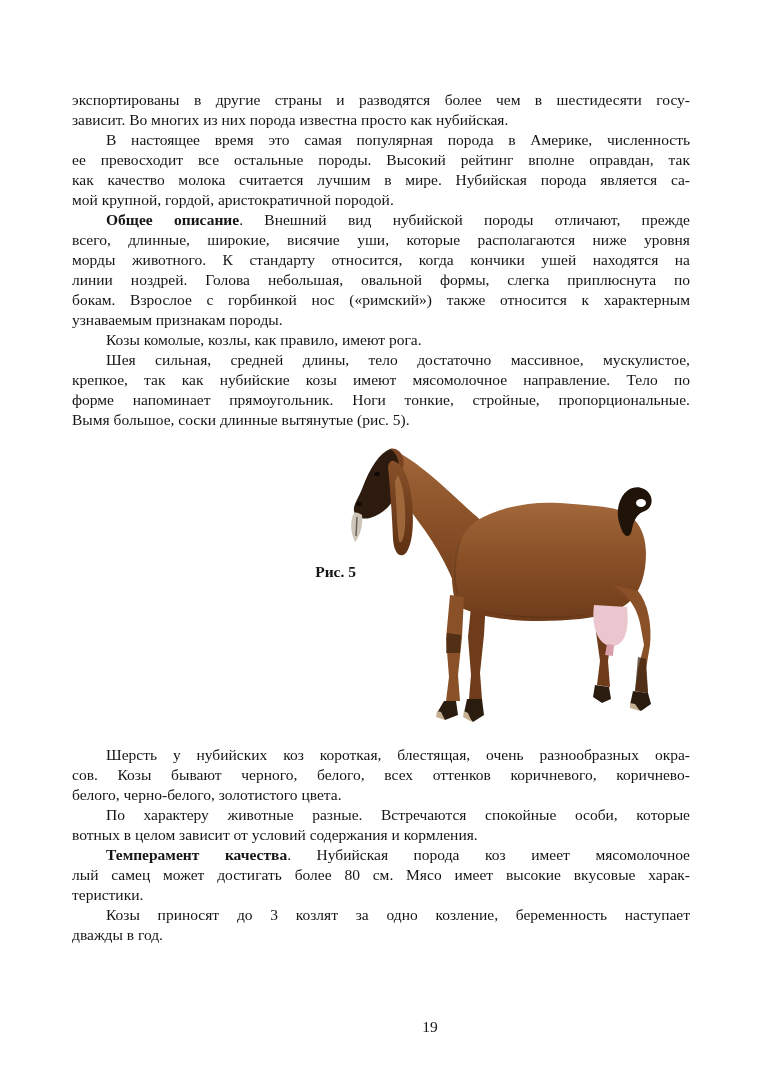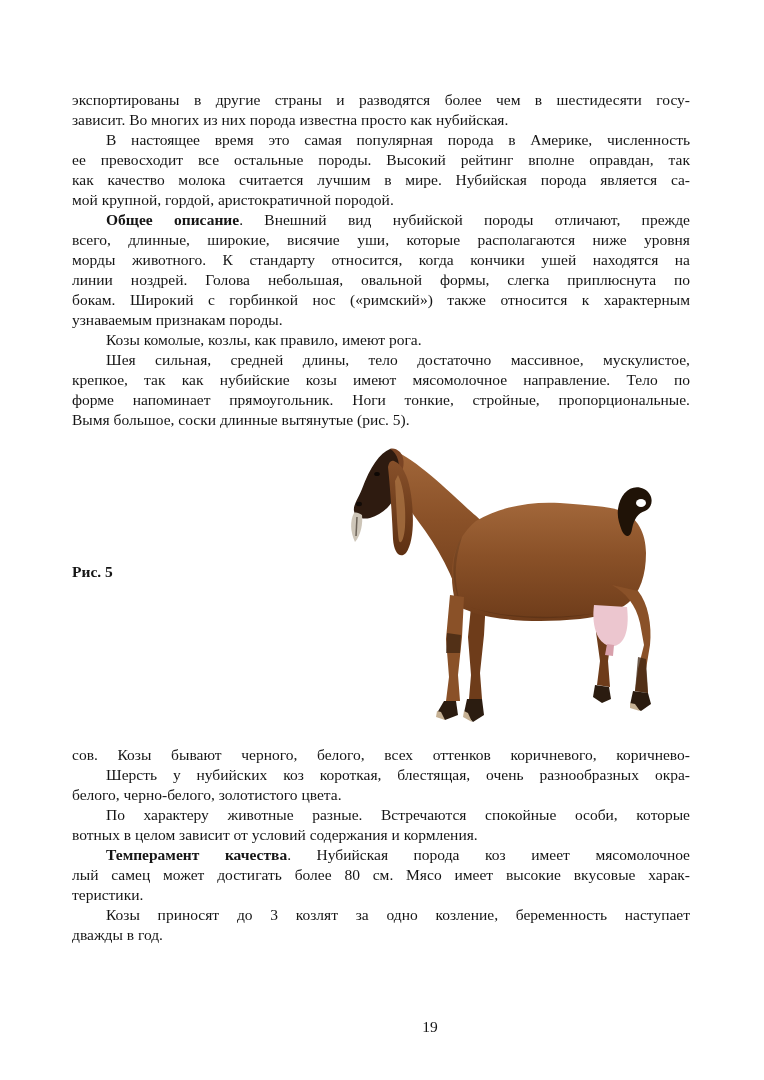--- a/index.html
+++ b/index.html
@@ -23,21 +23,21 @@
     text-align:justify;
     text-align-last:justify;
     -moz-text-align-last:justify;
   }
   .line.last{text-align-last:left;-moz-text-align-last:left;}
   .line.indent{text-indent:34px;}
   .line b{font-weight:bold;}
   .figure-row{position:relative;height:315px;}
   .figure-caption{
     position:absolute;left:0;top:130px;width:284px;
-    text-align:left;font-size:15.5px;line-height:23px;
+    text-align:right;font-size:15.5px;line-height:23px;
   }
   .figure-caption .cap-label{font-weight:bold;}
   .goat{position:absolute;left:278px;top:17px;}
   .goat-body-fill{fill:url(#bodyGrad);}
   .goat-head{fill:var(--goat_head,#2e1b10);}
   .goat-crown{fill:var(--goat_crown,#7a4424);}
   .goat-ear{fill:url(#earGrad);}
   .goat-ear-inner{fill:var(--goat_ear_inner,#a56f3f);opacity:.85;}
   .goat-beard{fill:var(--goat_beard,#cdc5b8);}
   .goat-tail{fill:var(--goat_tail,#201307);}
@@ -69,21 +69,21 @@
           <div class="line indent">В настоящее время это самая популярная порода в Америке, численность</div>
           <div class="line">ее превосходит все остальные породы. Высокий рейтинг вполне оправдан, так</div>
           <div class="line">как качество молока считается лучшим в мире. Нубийская порода является са-</div>
           <div class="line last">мой крупной, гордой, аристократичной породой.</div>
         </div>
         <div class="para">
           <div class="line indent"><b>Общее описание</b>. Внешний вид нубийской породы отличают, прежде</div>
           <div class="line">всего, длинные, широкие, висячие уши, которые располагаются ниже уровня</div>
           <div class="line">морды животного. К стандарту относится, когда кончики ушей находятся на</div>
           <div class="line">линии ноздрей. Голова небольшая, овальной формы, слегка приплюснута по</div>
-          <div class="line">бокам. Широкий с горбинкой нос («римский») также относится к характерным</div>
+          <div class="line">бокам. Взрослое с горбинкой нос («римский») также относится к характерным</div>
           <div class="line last">узнаваемым признакам породы.</div>
         </div>
         <div class="para">
           <div class="line last indent">Козы комолые, козлы, как правило, имеют рога.</div>
         </div>
         <div class="para">
           <div class="line indent">Шея сильная, средней длины, тело достаточно массивное, мускулистое,</div>
           <div class="line">крепкое, так как нубийские козы имеют мясомолочное направление. Тело по</div>
           <div class="line">форме напоминает прямоугольник. Ноги тонкие, стройные, пропорциональные.</div>
           <div class="line last">Вымя большое, соски длинные вытянутые (рис. 5).</div>
@@ -144,22 +144,22 @@
         <path class="goat-beard" d="M4,66 C0,74 0,84 5,95 C11,88 13,76 12,68 C9,66 6,65 4,66 Z"></path>
         <path d="M7,70 L6,89" stroke="#6b6257" stroke-width="1.5" fill="none"></path>
 
         <path class="goat-ear" d="M44,14 C54,18 60,34 62,56 C64,76 63,96 56,106 C50,112 44,106 43,92 C42,68 40,38 38,20 C39,15 41,13 44,14 Z"></path>
         <path class="goat-ear-inner" d="M48,28 C54,40 56,60 55,80 C54,92 51,98 49,94 C47,82 46,50 45,34 Z"></path>
       </svg>
     </div>
 
     <div id="text-bottom">
         <div class="para">
+          <div class="line indent">Шерсть у нубийских коз короткая, блестящая, очень разнообразных окра-</div>
           <div class="line">сов. Козы бывают черного, белого, всех оттенков коричневого, коричнево-</div>
-          <div class="line indent">Шерсть у нубийских коз короткая, блестящая, очень разнообразных окра-</div>
           <div class="line last">белого, черно-белого, золотистого цвета.</div>
         </div>
         <div class="para">
           <div class="line indent">По характеру животные разные. Встречаются спокойные особи, которые</div>
           <div class="line last">вотных в целом зависит от условий содержания и кормления.</div>
         </div>
         <div class="para">
           <div class="line indent"><b>Темперамент качества</b>. Нубийская порода коз имеет мясомолочное</div>
           <div class="line">лый самец может достигать более 80 см. Мясо имеет высокие вкусовые харак-</div>
           <div class="line last">теристики.</div>

